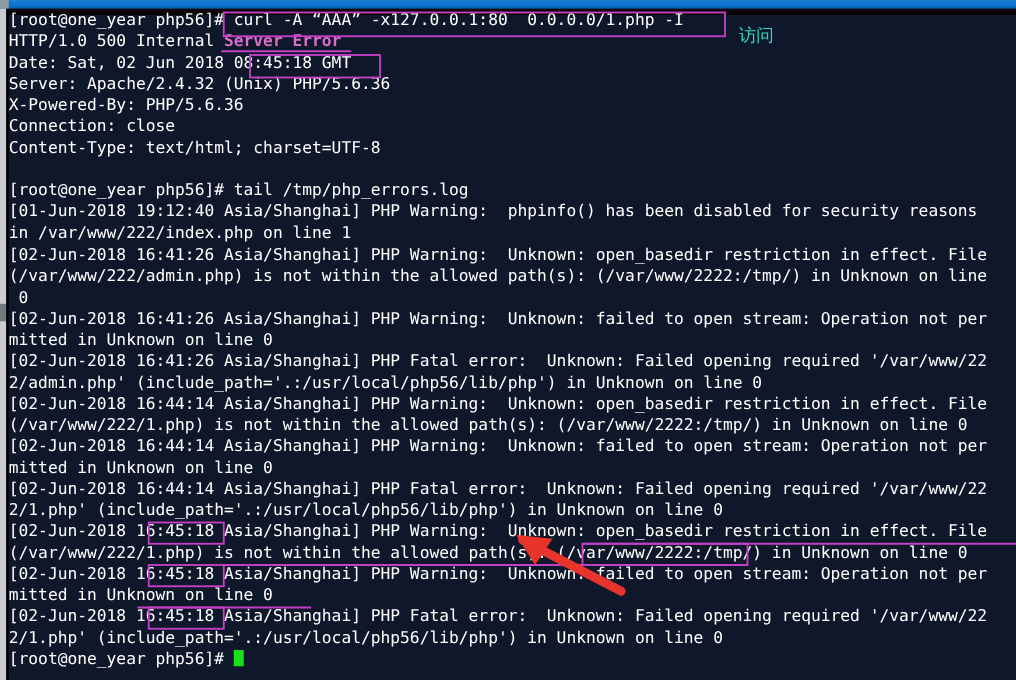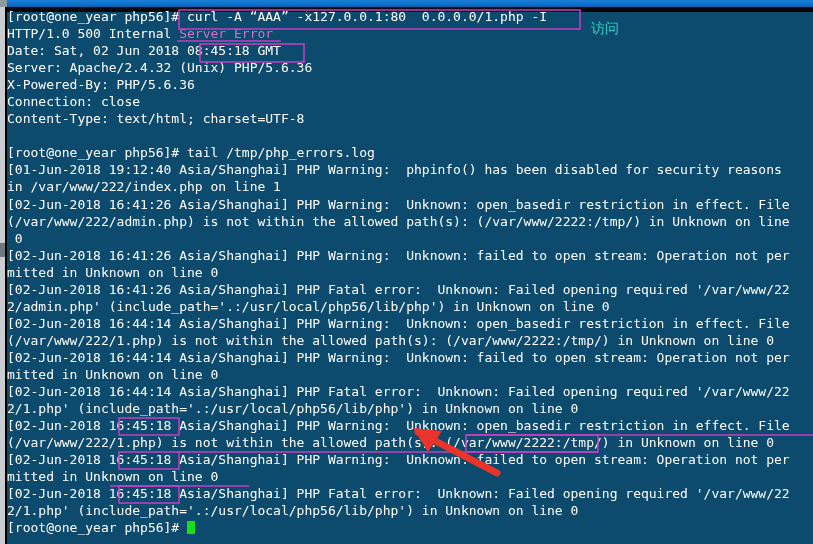--- a/index.html
+++ b/index.html
@@ -11,21 +11,21 @@
     width: 813px;
     height: 544px;
     overflow: hidden;
     font-family: "DejaVu Sans Mono", "Liberation Mono", monospace;
   }
 
   #screen {
     position: relative;
     width: 813px;
     height: 544px;
-    background: #0c4a6e;
+    background: #0f172a;
     overflow: hidden;
   }
 
   
   .titlebar {
     position: absolute;
     left: 0; top: 0;
     width: 813px;
     height: 7px;
     background: linear-gradient(to bottom, #1b7fd4 0%, #0c72cf 60%, #0a5ea8 100%);
@@ -76,21 +76,21 @@
     letter-spacing: 0px;
     white-space: pre;
     font-family: "DejaVu Sans Mono", "Liberation Mono", monospace;
   }
   .line {
     height: 17.05px;
     white-space: pre;
   }
   .blank { height: 17.05px; }
 
-  .magenta-text { color: #d870c8; }
+  .magenta-text { color: #d870c8; font-weight: bold; }
 
   .cursor {
     display: inline-block;
     width: 8px;
     height: 13px;
     background: #18e018;
     vertical-align: -2px;
   }
 
   

